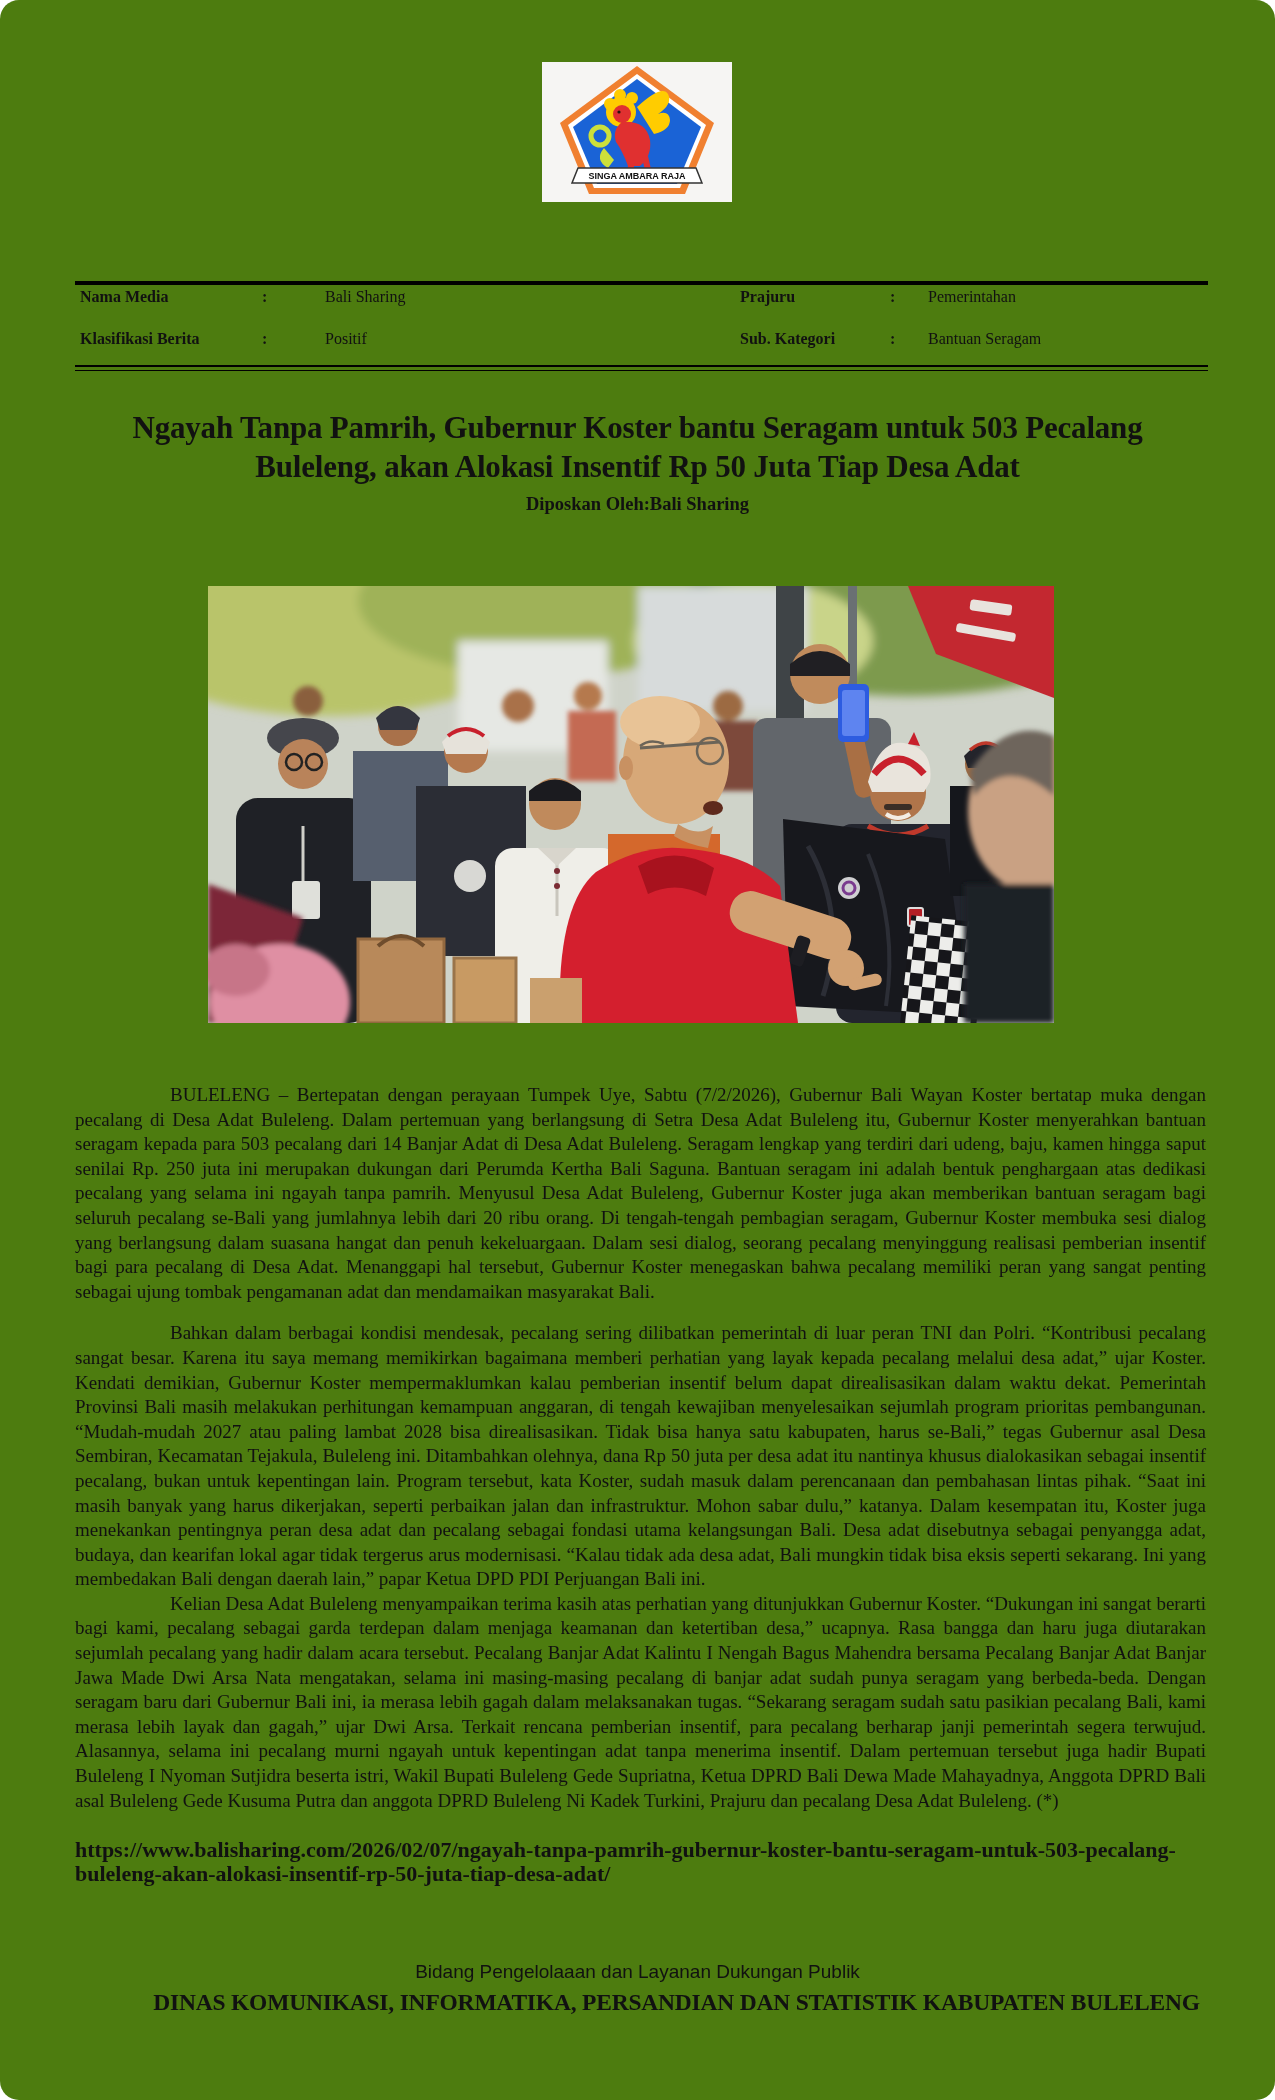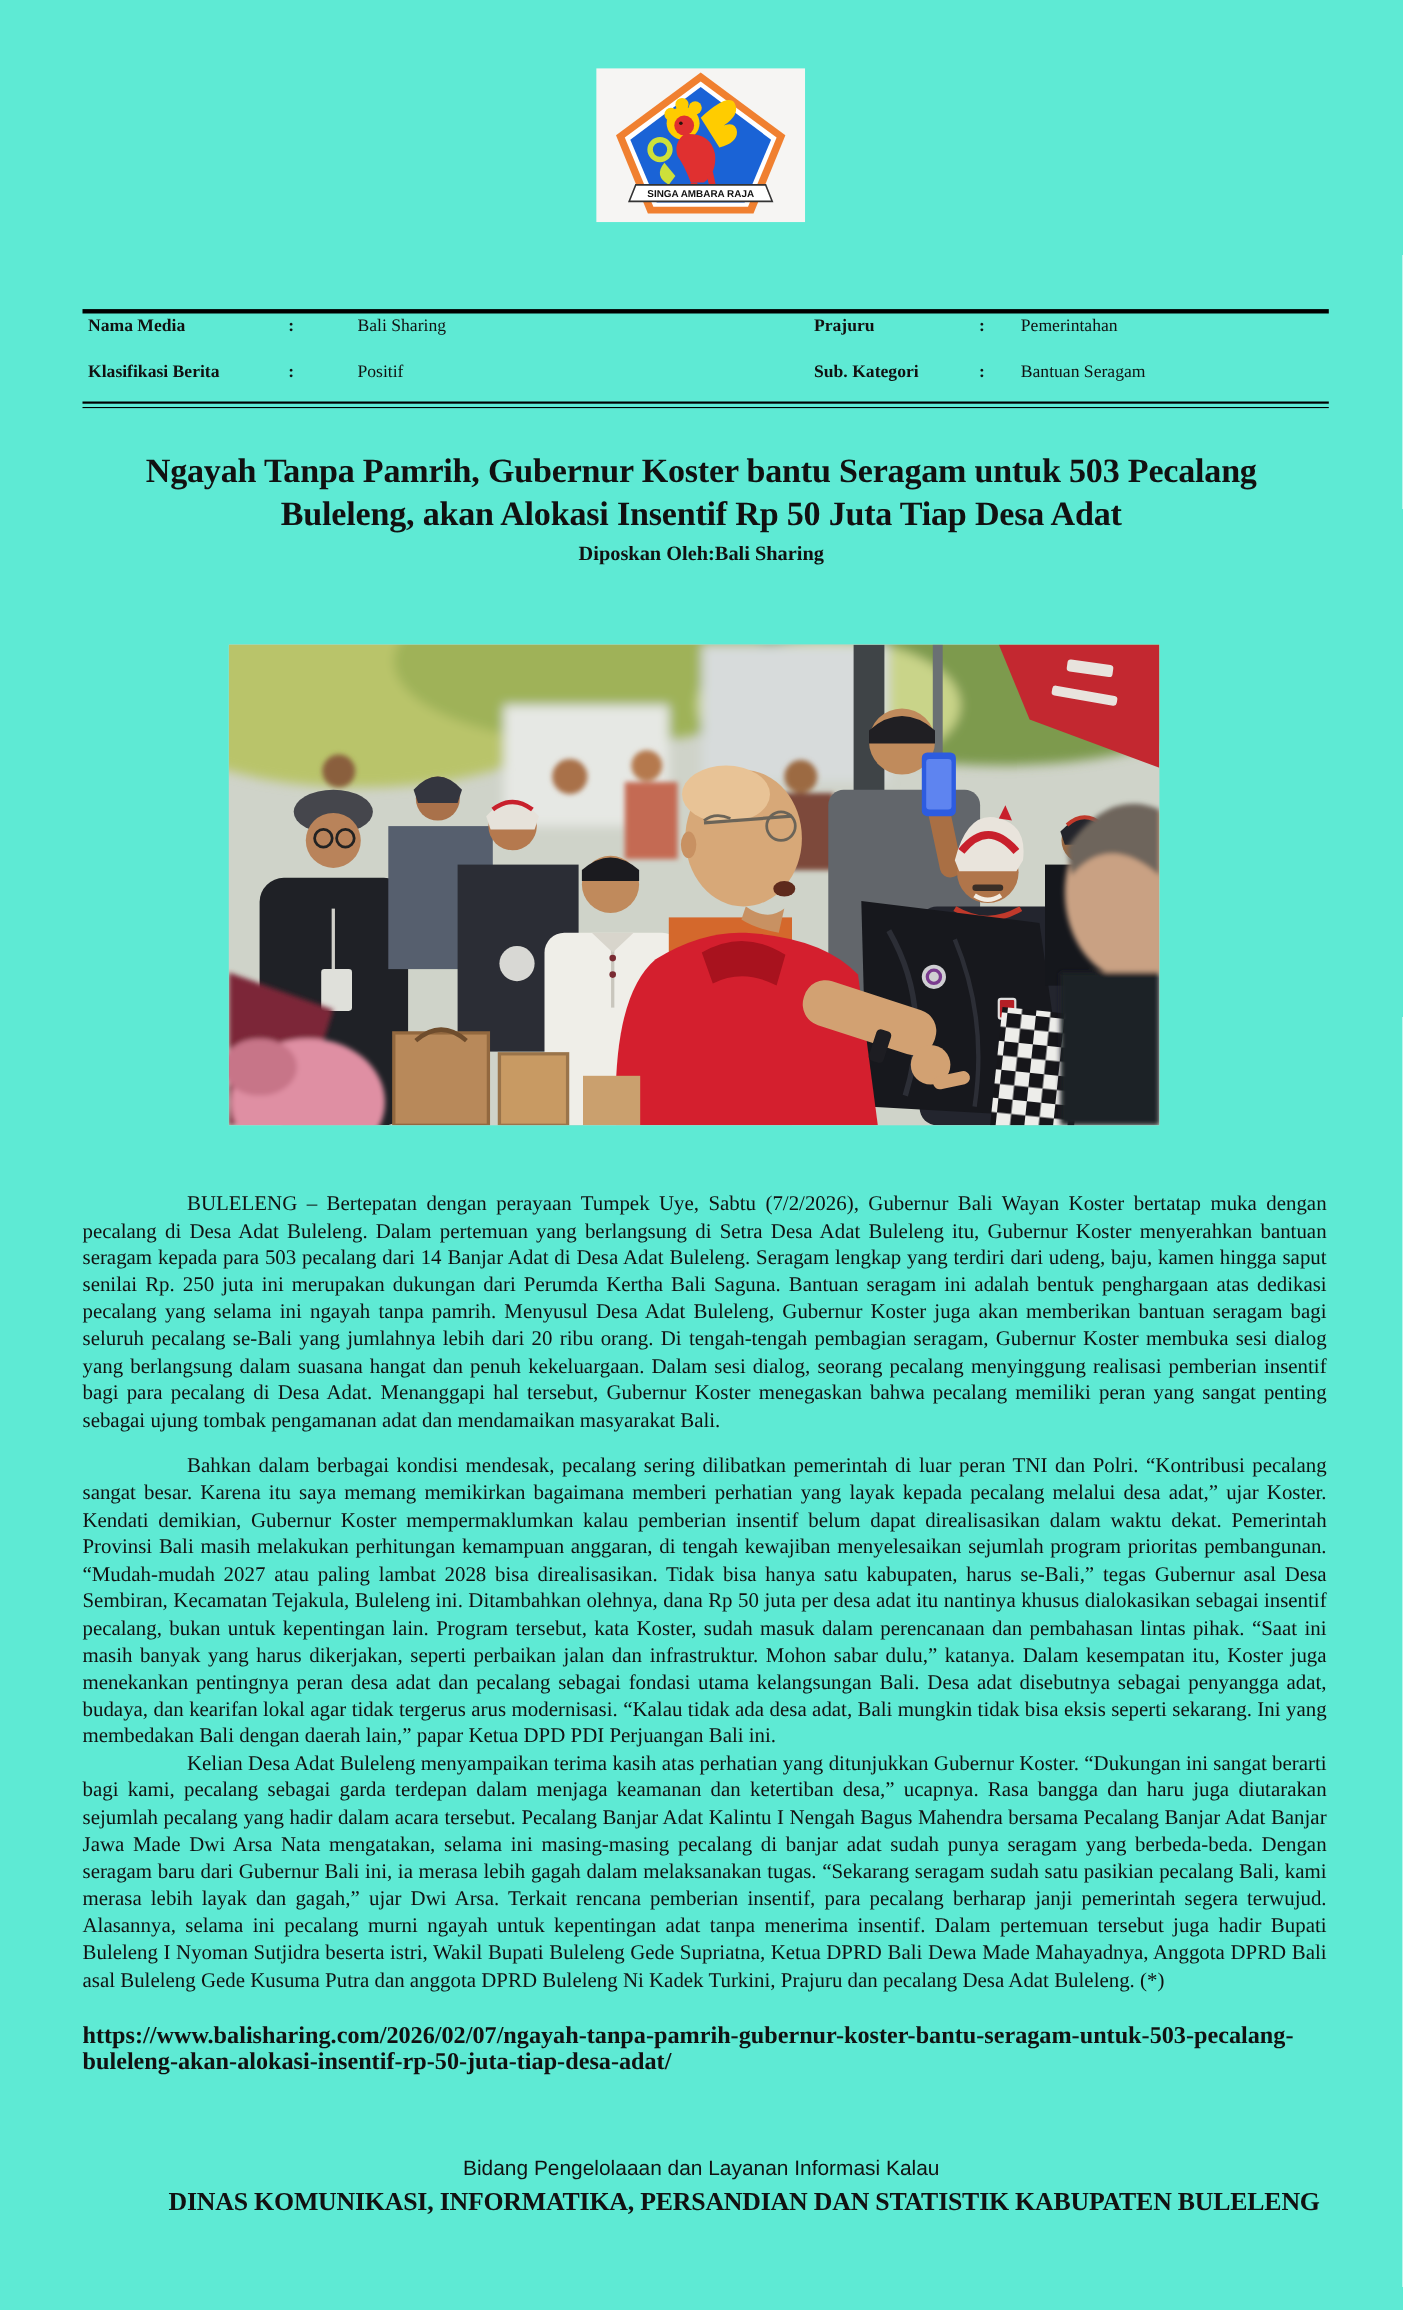--- a/index.html
+++ b/index.html
@@ -1,20 +1,21 @@
 <!DOCTYPE html>
 <html lang="id"><head>
 <meta charset="utf-8">
 <style>
   html,body{margin:0;padding:0;background:#fff;}
   .page{
     position:relative;width:1275px;height:2100px;margin:0 auto;
-    background:#5eead4;color:#111;
+    background:#4d7c0f;color:#111;
     font-family:"Liberation Serif", serif;
     overflow:hidden;
+    border-radius:19px;
   }
   .abs{position:absolute;}
   
   .logo-wrap{top:62px;left:542px;width:190px;height:140px;}
   
   .header-title{
     top:220px;left:0;width:100%;text-align:center;
     font-size:31px;font-weight:bold;letter-spacing:-0.3px;white-space:nowrap;
   }
   .rule-thick{top:281px;left:75px;width:1133px;height:4px;background:#000;}
@@ -238,16 +239,16 @@
     </svg>
   </div>
 
   <div class="abs bodytext">
     <p class="p1">BULELENG – Bertepatan dengan perayaan Tumpek Uye, Sabtu (7/2/2026), Gubernur Bali Wayan Koster bertatap muka dengan pecalang di Desa Adat Buleleng. Dalam pertemuan yang berlangsung di Setra Desa Adat Buleleng itu, Gubernur Koster menyerahkan bantuan seragam kepada para 503 pecalang dari 14 Banjar Adat di Desa Adat Buleleng. Seragam lengkap yang terdiri dari udeng, baju, kamen hingga saput senilai Rp. 250 juta ini merupakan dukungan dari Perumda Kertha Bali Saguna. Bantuan seragam ini adalah bentuk penghargaan atas dedikasi pecalang yang selama ini ngayah tanpa pamrih. Menyusul Desa Adat Buleleng, Gubernur Koster juga akan memberikan bantuan seragam bagi seluruh pecalang se-Bali yang jumlahnya lebih dari 20 ribu orang. Di tengah-tengah pembagian seragam, Gubernur Koster membuka sesi dialog yang berlangsung dalam suasana hangat dan penuh kekeluargaan. Dalam sesi dialog, seorang pecalang menyinggung realisasi pemberian insentif bagi para pecalang di Desa Adat. Menanggapi hal tersebut, Gubernur Koster menegaskan bahwa pecalang memiliki peran yang sangat penting sebagai ujung tombak pengamanan adat dan mendamaikan masyarakat Bali.</p>
     <p class="p2">Bahkan dalam berbagai kondisi mendesak, pecalang sering dilibatkan pemerintah di luar peran TNI dan Polri. “Kontribusi pecalang sangat besar. Karena itu saya memang memikirkan bagaimana memberi perhatian yang layak kepada pecalang melalui desa adat,” ujar Koster. Kendati demikian, Gubernur Koster mempermaklumkan kalau pemberian insentif belum dapat direalisasikan dalam waktu dekat. Pemerintah Provinsi Bali masih melakukan perhitungan kemampuan anggaran, di tengah kewajiban menyelesaikan sejumlah program prioritas pembangunan. “Mudah-mudah 2027 atau paling lambat 2028 bisa direalisasikan. Tidak bisa hanya satu kabupaten, harus se-Bali,” tegas Gubernur asal Desa Sembiran, Kecamatan Tejakula, Buleleng ini. Ditambahkan olehnya, dana Rp 50 juta per desa adat itu nantinya khusus dialokasikan sebagai insentif pecalang, bukan untuk kepentingan lain. Program tersebut, kata Koster, sudah masuk dalam perencanaan dan pembahasan lintas pihak. “Saat ini masih banyak yang harus dikerjakan, seperti perbaikan jalan dan infrastruktur. Mohon sabar dulu,” katanya. Dalam kesempatan itu, Koster juga menekankan pentingnya peran desa adat dan pecalang sebagai fondasi utama kelangsungan Bali. Desa adat disebutnya sebagai penyangga adat, budaya, dan kearifan lokal agar tidak tergerus arus modernisasi. “Kalau tidak ada desa adat, Bali mungkin tidak bisa eksis seperti sekarang. Ini yang membedakan Bali dengan daerah lain,” papar Ketua DPD PDI Perjuangan Bali ini.</p>
     <p class="p3">Kelian Desa Adat Buleleng menyampaikan terima kasih atas perhatian yang ditunjukkan Gubernur Koster. “Dukungan ini sangat berarti bagi kami, pecalang sebagai garda terdepan dalam menjaga keamanan dan ketertiban desa,” ucapnya. Rasa bangga dan haru juga diutarakan sejumlah pecalang yang hadir dalam acara tersebut. Pecalang Banjar Adat Kalintu I Nengah Bagus Mahendra bersama Pecalang Banjar Adat Banjar Jawa Made Dwi Arsa Nata mengatakan, selama ini masing-masing pecalang di banjar adat sudah punya seragam yang berbeda-beda. Dengan seragam baru dari Gubernur Bali ini, ia merasa lebih gagah dalam melaksanakan tugas. “Sekarang seragam sudah satu pasikian pecalang Bali, kami merasa lebih layak dan gagah,” ujar Dwi Arsa. Terkait rencana pemberian insentif, para pecalang berharap janji pemerintah segera terwujud. Alasannya, selama ini pecalang murni ngayah untuk kepentingan adat tanpa menerima insentif. Dalam pertemuan tersebut juga hadir Bupati Buleleng I Nyoman Sutjidra beserta istri, Wakil Bupati Buleleng Gede Supriatna, Ketua DPRD Bali Dewa Made Mahayadnya, Anggota DPRD Bali asal Buleleng Gede Kusuma Putra dan anggota DPRD Buleleng Ni Kadek Turkini, Prajuru dan pecalang Desa Adat Buleleng. (*)</p>
     <div class="url">https://www.balisharing.com/2026/02/07/ngayah-tanpa-pamrih-gubernur-koster-bantu-seragam-untuk-503-pecalang-buleleng-akan-alokasi-insentif-rp-50-juta-tiap-desa-adat/</div>
   </div>
 
-  <div class="abs footer1">Bidang Pengelolaaan dan Layanan Informasi Kalau</div>
+  <div class="abs footer1">Bidang Pengelolaaan dan Layanan Dukungan Publik</div>
   <div class="abs footer2">DINAS KOMUNIKASI, INFORMATIKA, PERSANDIAN DAN STATISTIK KABUPATEN BULELENG</div>
 
 </div>
 
 </body></html>

